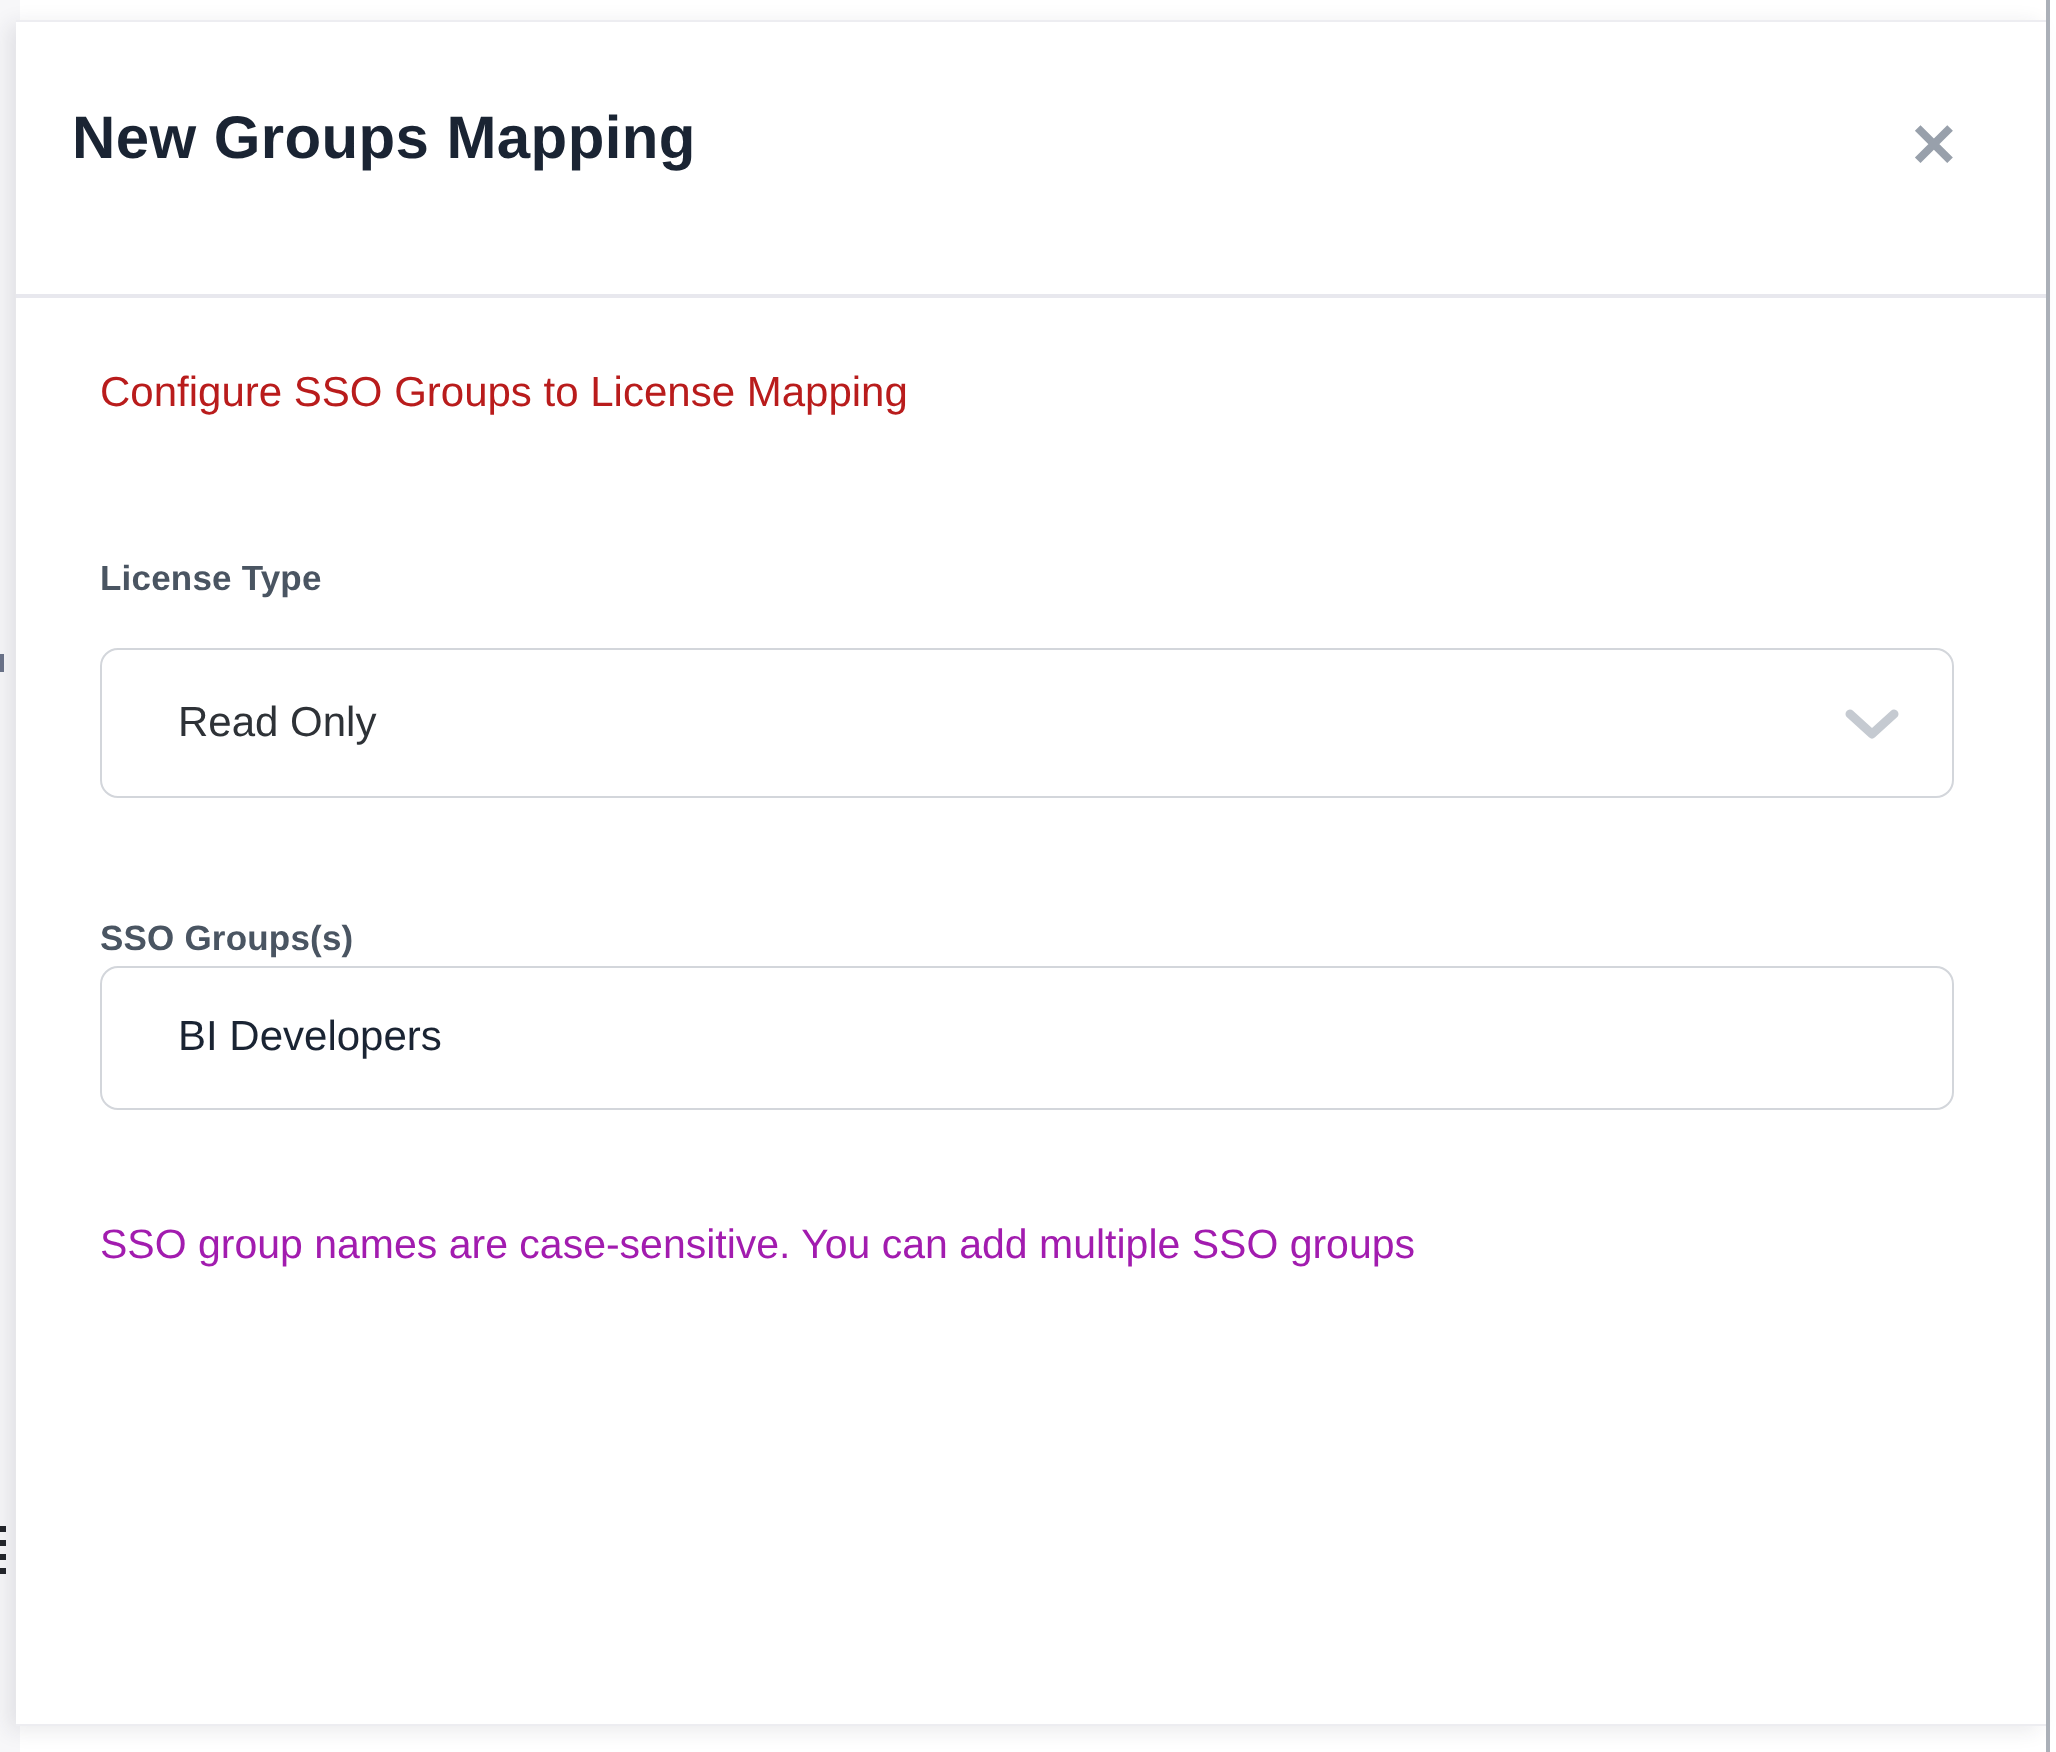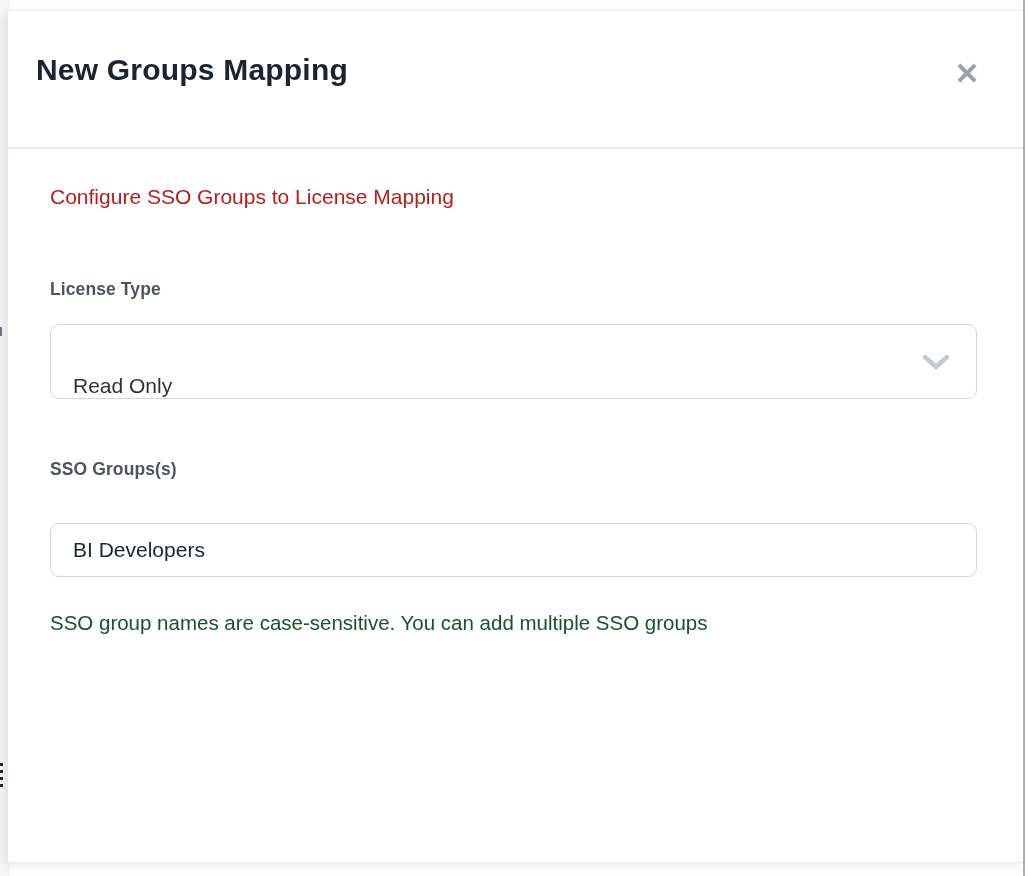--- a/index.html
+++ b/index.html
@@ -67,44 +67,44 @@
     letter-spacing: 0.1px;
   }
   .label-license { top: 268px; }
   .label-sso { top: 448px; }
 
   .box {
     position: absolute; left: 42px; width: 927px;
     background: #ffffff;
     border: 1px solid #d3d6db;
     border-radius: 9px;
-    display: flex; align-items: flex-end;
+    display: flex; align-items: center; padding-left: 16px;
   }
   .select-box { top: 313px; height: 75px; cursor: pointer; }
   .select-value {
     padding-left: 22px; font-size: 21px; color: #2e3237;
   }
   .chevron {
     position: absolute; right: 26px; top: 50%;
     transform: translateY(-50%);
     width: 28px; height: 18px;
   }
 
-  .input-box { top: 512px; height: 54px; }
+  .input-box { top: 472px; height: 72px; }
   .text-input {
     width: 100%; height: 100%;
     border: none; outline: none; background: transparent;
     padding-left: 22px; font-size: 21px; color: #1a2433;
     font-family: "Liberation Sans", sans-serif;
     border-radius: 9px;
   }
 
   .help-text {
     position: absolute; left: 42px; top: 592px;
-    font-size: 20.5px; color: #14532d; line-height: 40px;
+    font-size: 20.5px; color: #a21caf; line-height: 40px;
   }
 </style>
 </head>
 <body>
 
 <div class="stage">
 
   <div class="page-behind">
     <div class="bg-partial-blue-mark"></div>
     <div class="bg-partial-list-icon"></div>

